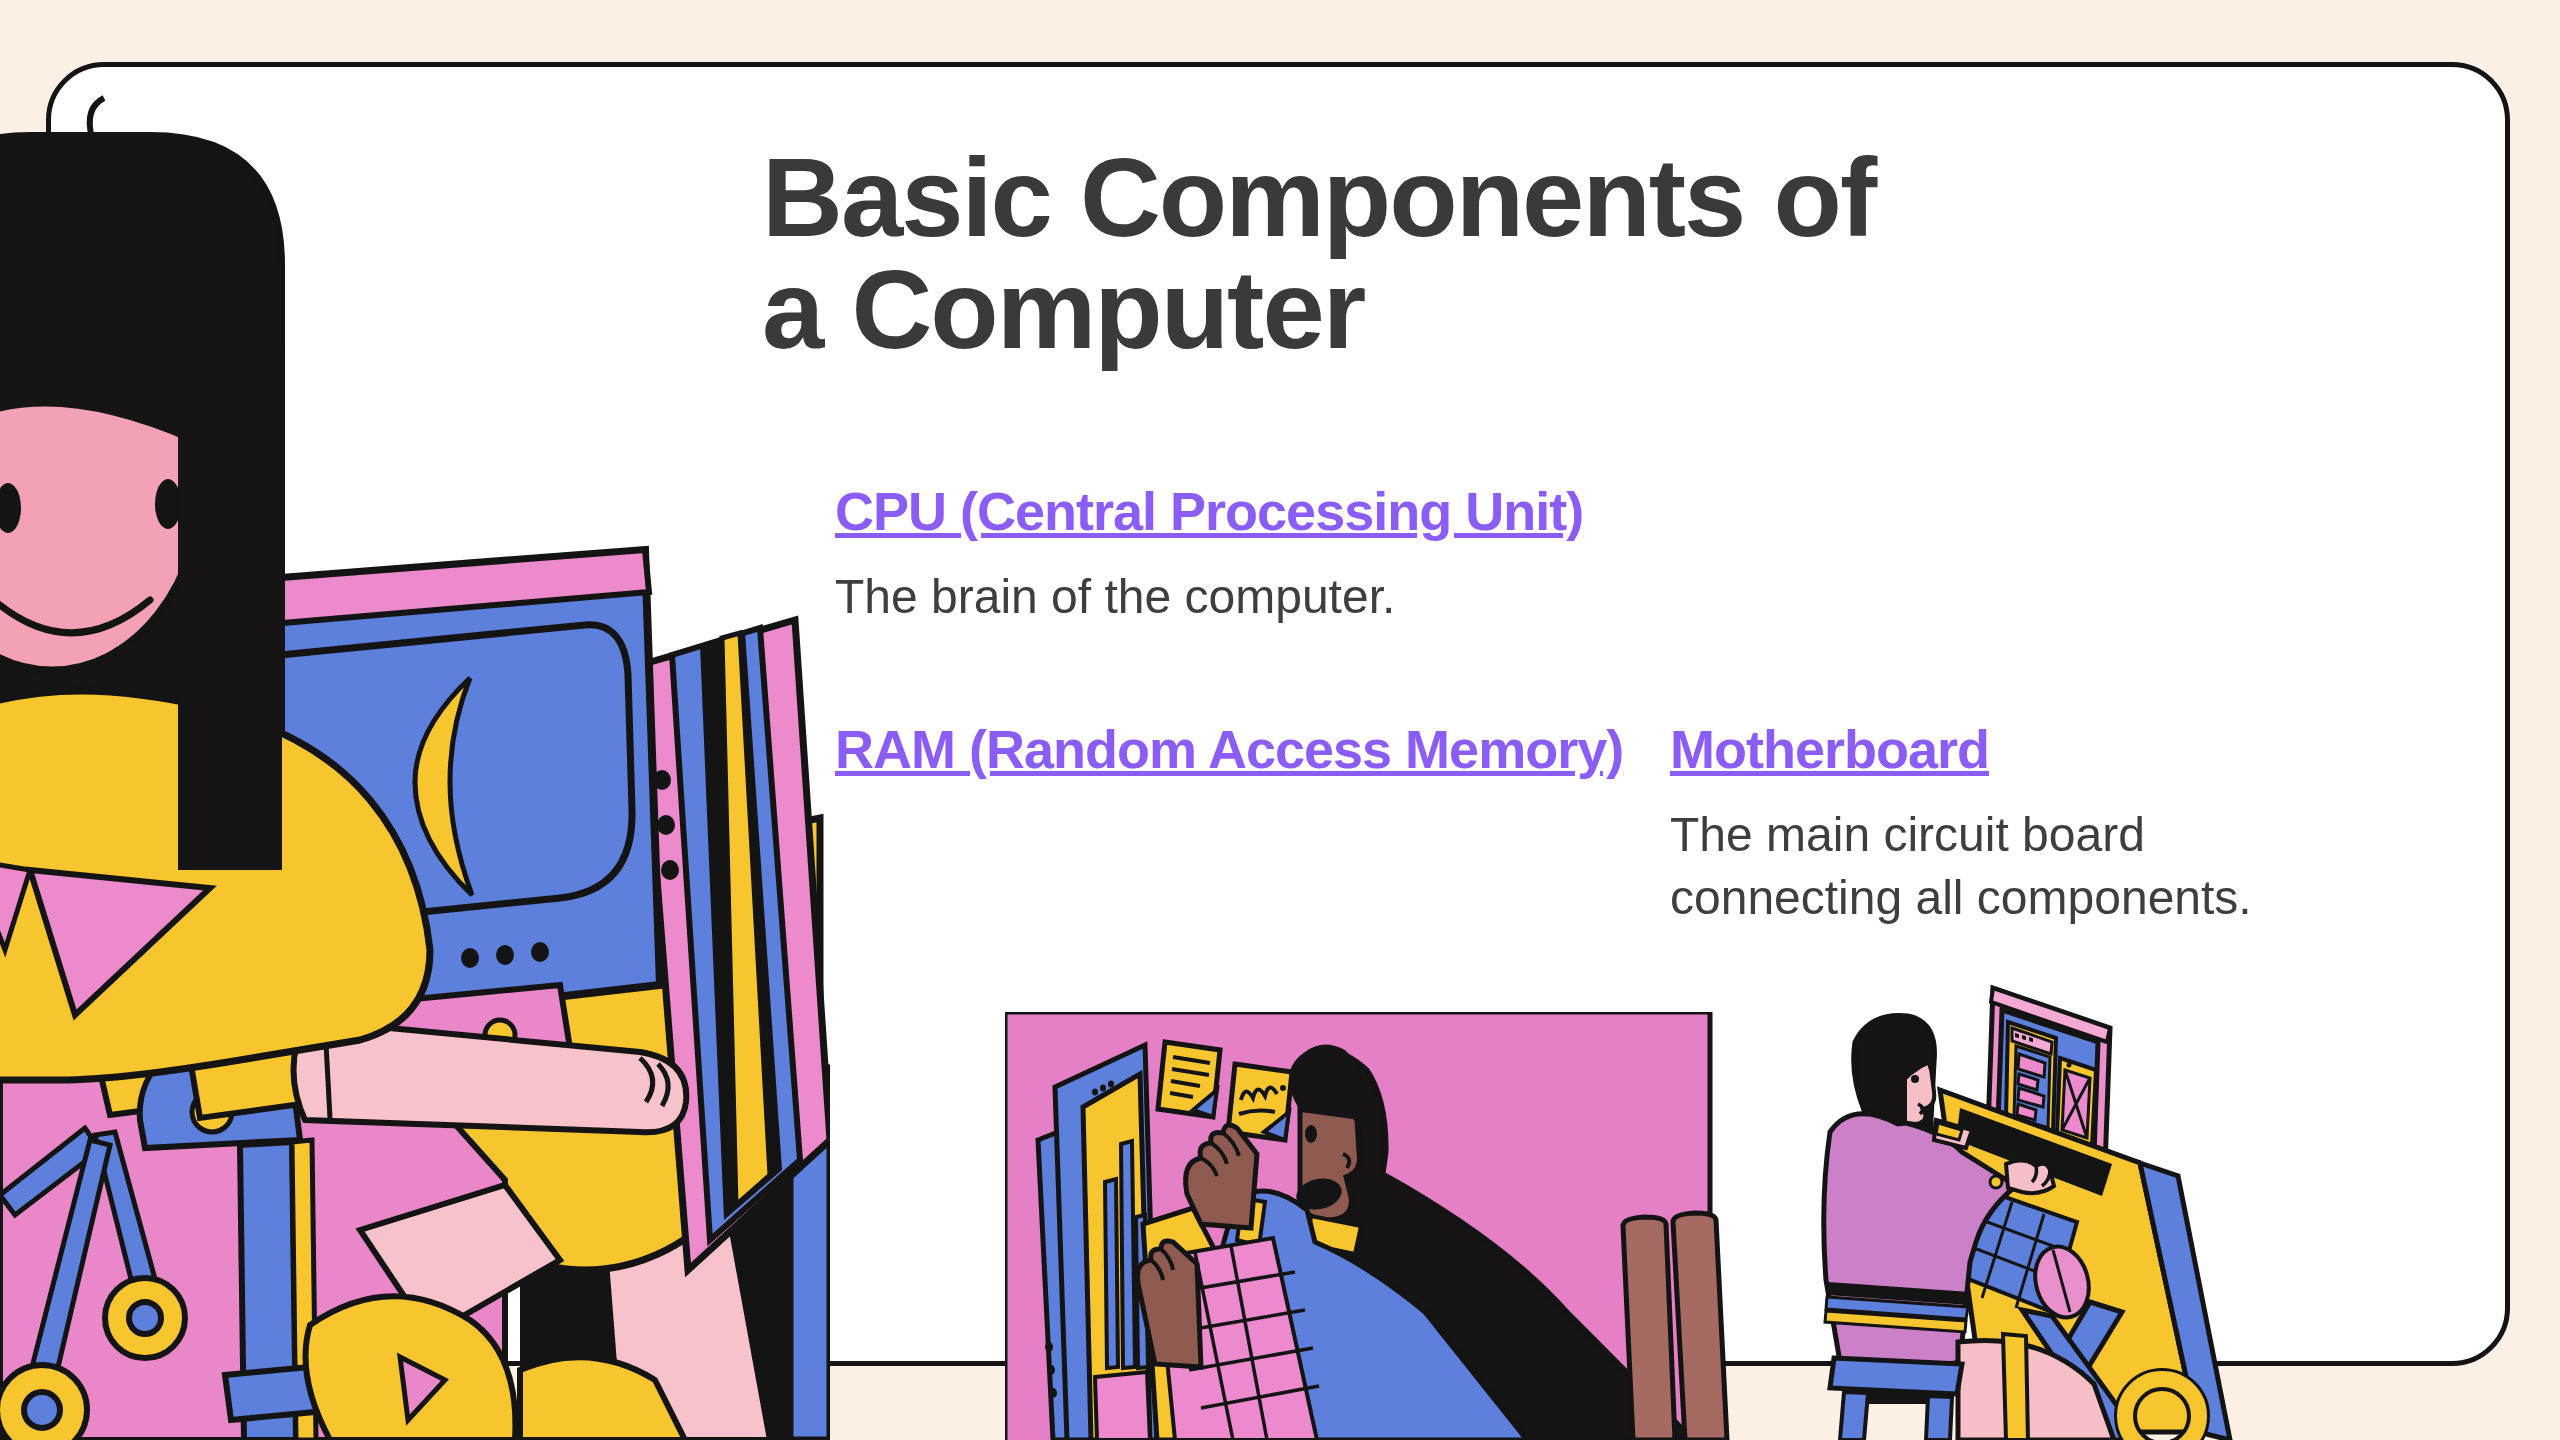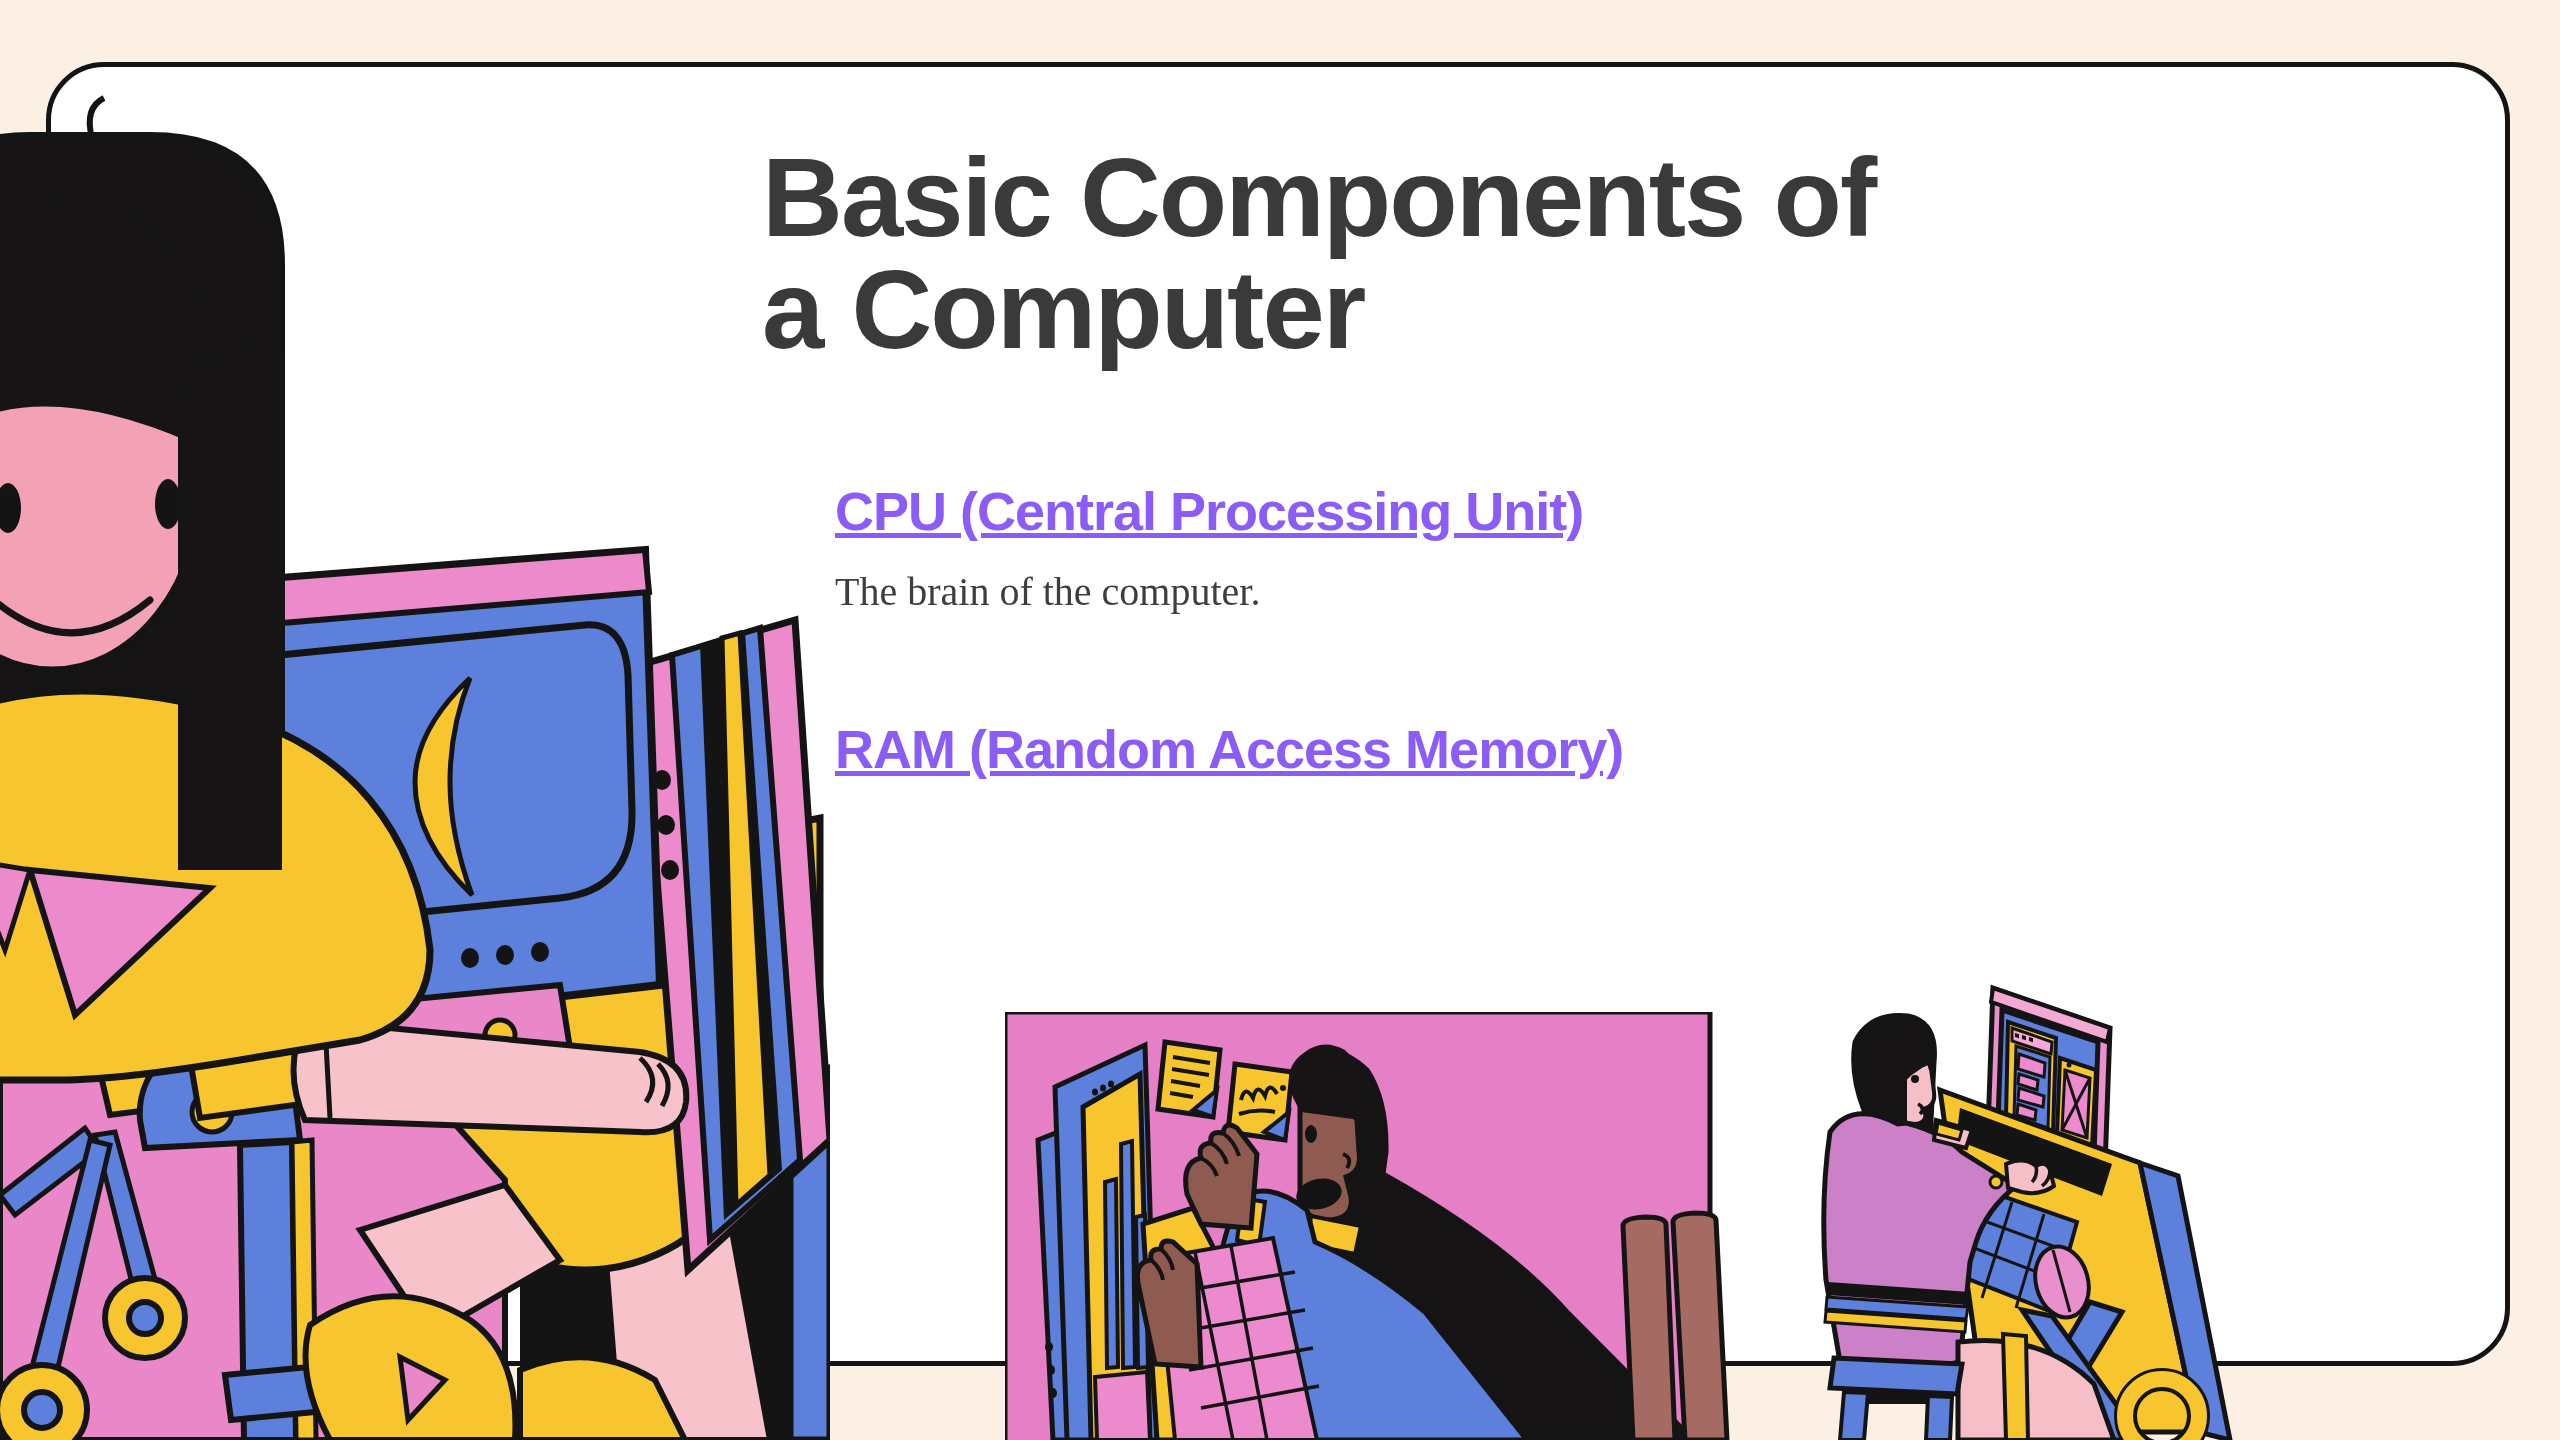--- a/index.html
+++ b/index.html
@@ -20,23 +20,22 @@
   }
   .sections{
     position:absolute;left:835px;top:476px;z-index:3;
     display:grid;grid-template-columns:835px 840px;grid-template-rows:238px auto;
   }
   .section .heading{
     font-size:54px;font-weight:bold;color:#8b5cf6;letter-spacing:-1px;
     margin:0 0 20px 0;line-height:1.3;text-decoration:underline;
   }
   .section .body{
-    font-size:40px;color:#3E3E3E;line-height:1.3;margin:0;
+    font-size:48px;color:#3E3E3E;line-height:1.3;margin:0;
     white-space:pre-line;
-    font-family:Liberation Serif, serif;
   }
   .illo{position:absolute;z-index:2;}
   #illo-left{left:0;top:80px;}
   #illo-center{left:1005px;top:1012px;}
   #illo-right{left:1810px;top:980px;}
   svg *{vector-effect:non-scaling-stroke;}
 </style>
 </head>
 <body>
 
@@ -46,20 +45,25 @@
 
 <div class="sections">
   <div class="section">
     <p class="heading">CPU (Central Processing Unit)</p>
     <p class="body">The brain of the computer.</p>
   </div>
   <div class="section">
   </div>
   <div class="section">
     <p class="heading">RAM (Random Access Memory)</p>
+  </div>
+  <div class="section">
+    <p class="heading">Motherboard</p>
+    <p class="body">The main circuit board
+connecting all components.</p>
   </div>
 </div>
 
 <svg id="illo-left" class="illo" width="830" height="1360" viewBox="0 0 830 1360">
   <g>
     <path d="M0,905 L250,852 L820,738 L820,988 L0,942 Z" fill="#F7C62E" stroke="#141414" stroke-width="7"></path>
     <path d="M0,942 L820,988 L820,1075 L0,1028 Z" fill="#5C80DC" stroke="#141414" stroke-width="7"></path>
     <path d="M520,1060 L790,1075 L790,1360 L520,1360 Z" fill="#141414"></path>
     <path d="M600,1105 L720,1085 L770,1360 L620,1360 Z" fill="#F8C2CA" stroke="#141414" stroke-width="6"></path>
   </g>

